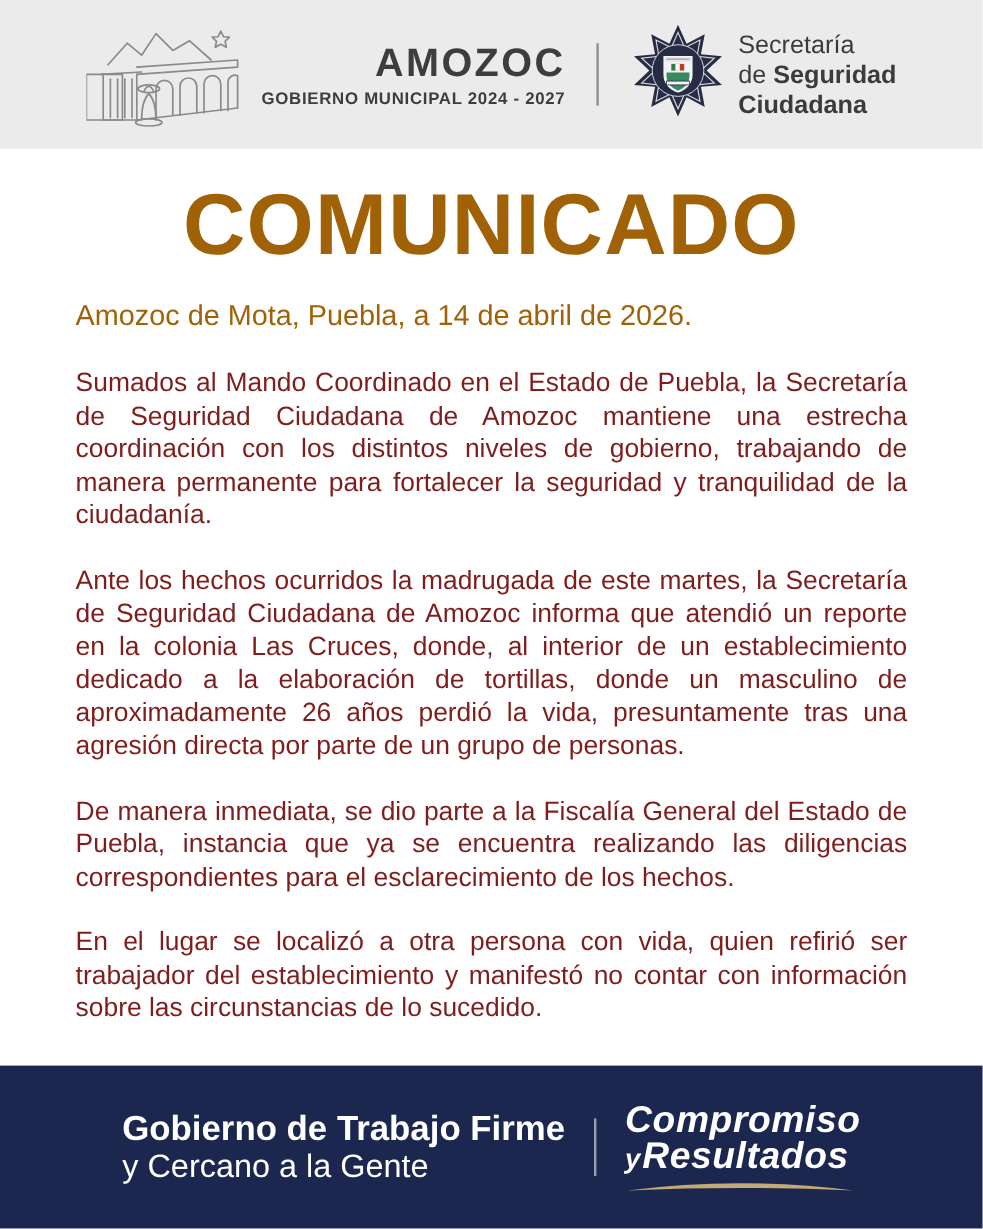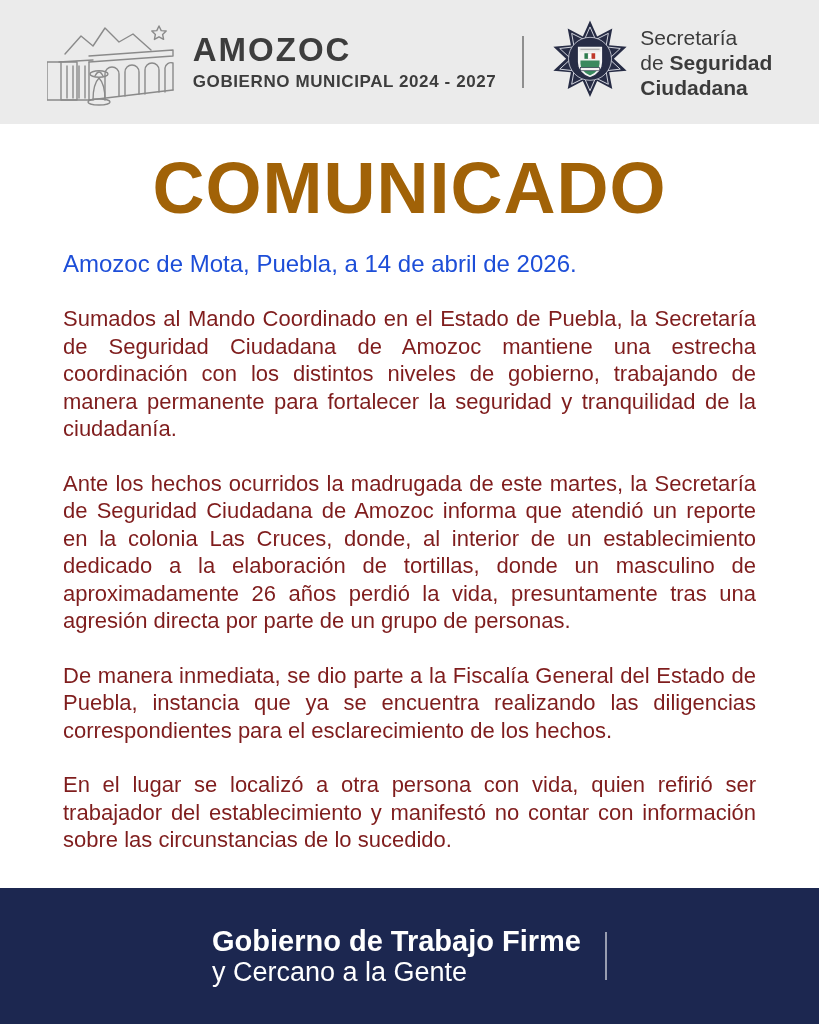--- a/index.html
+++ b/index.html
@@ -15,31 +15,31 @@
   
   .header {
     height: 124px;
     background: #ebebeb;
     display: flex;
     align-items: center;
     justify-content: center;
     gap: 26px;
   }
   .logo-amozoc { display: flex; align-items: center; gap: 8px; }
-  .amozoc-text { display: flex; flex-direction: column; }
+  .amozoc-text { display: flex; flex-direction: column; align-items: flex-end; }
   .amozoc-name {
     font-weight: 900;
     font-size: 33px;
     letter-spacing: 2px;
     color: #3d3d3d;
     line-height: 1;
   }
   .amozoc-sub {
     font-weight: 700;
-    font-size: 17px;
+    font-size: 14px;
     letter-spacing: 0.6px;
     color: #3d3d3d;
     margin-top: 6px;
     white-space: nowrap;
   }
   .header-divider {
     width: 2px;
     height: 52px;
     background: #8f8f8f;
   }
@@ -58,21 +58,21 @@
     text-align: center;
     font-size: 72px;
     line-height: 1;
     font-weight: 900;
     letter-spacing: 1px;
     color: #a16207;
   }
   .dateline {
     margin: 26px 0 0 0;
     font-size: 24px;
-    color: #1d4ed8;
+    color: #a16207;
   }
   .para {
     margin: 27px 0 0 0;
     font-size: 22px;
     line-height: 27.5px;
     text-align: justify;
     color: #7f1d1d;
   }
   .para:first-of-type { margin-top: 20px; }
 
@@ -193,15 +193,22 @@
     <p class="para">De manera inmediata, se dio parte a la Fiscalía General del Estado de Puebla, instancia que ya se encuentra realizando las diligencias correspondientes para el esclarecimiento de los hechos.</p>
     <p class="para">En el lugar se localizó a otra persona con vida, quien refirió ser trabajador del establecimiento y manifestó no contar con información sobre las circunstancias de lo sucedido.</p>
   </main>
 
   <footer class="footer">
     <div class="slogan">
       <span class="slogan-line1">Gobierno de Trabajo Firme</span>
       <span class="slogan-line2">y Cercano a la Gente</span>
     </div>
     <div class="footer-divider"></div>
+    <div class="motto">
+      <span class="motto-line1">Compromiso</span>
+      <span class="motto-line2"><span class="y">y</span><span>Resultados</span></span>
+      <svg class="swoosh" width="192" height="10" viewBox="0 0 192 10">
+        <path d="M2,8 Q96,-4 190,8 Q96,4 2,8 Z" fill="#c3aa74"></path>
+      </svg>
+    </div>
   </footer>
 
 </div>
 
 </body></html>

